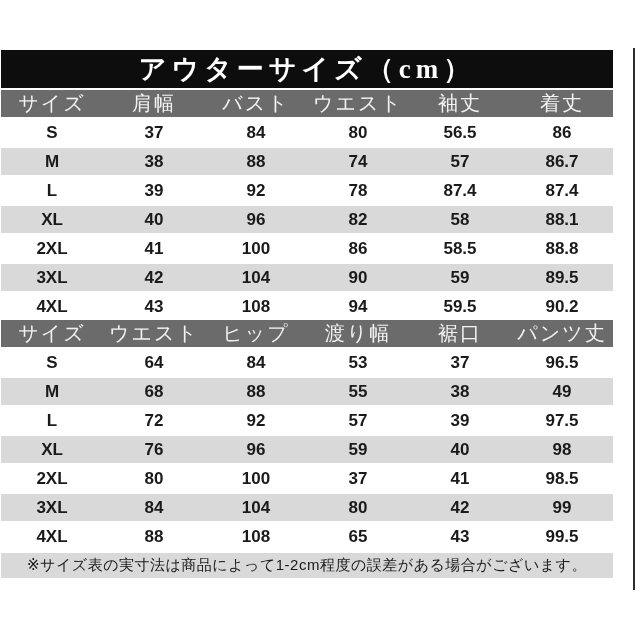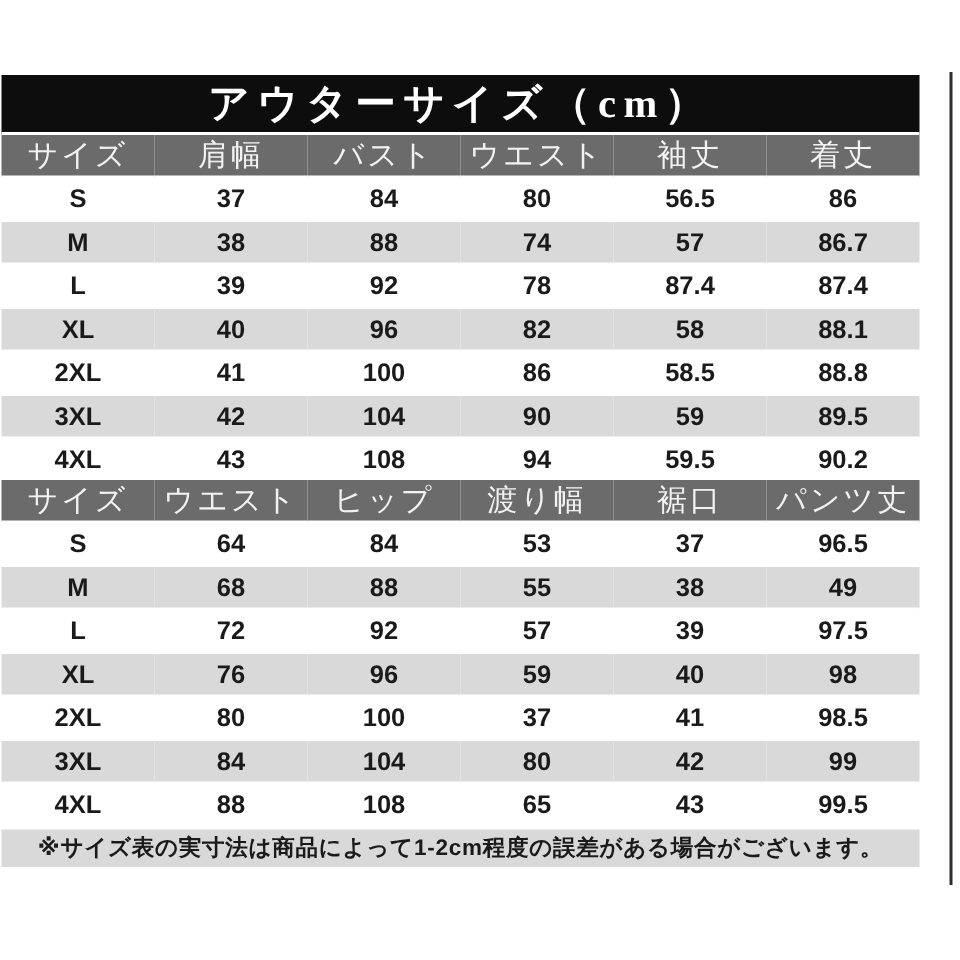--- a/index.html
+++ b/index.html
@@ -70,21 +70,21 @@
     border-bottom: 2px solid #ffffff;
   }
 
   .footnote {
     margin-top: 3px;
     background: var(--note_bg, #d9d9d9);
     height: 25px;
     display: flex;
     align-items: center;
     justify-content: center;
-    font-weight: bold;
+    font-weight: normal;
     font-size: 15px;
     letter-spacing: 0.5px;
     color: var(--data_text, #1a1a1a);
     white-space: nowrap;
   }
 
   .edge-line {
     position: absolute;
     left: 633px;
     top: 48px;

